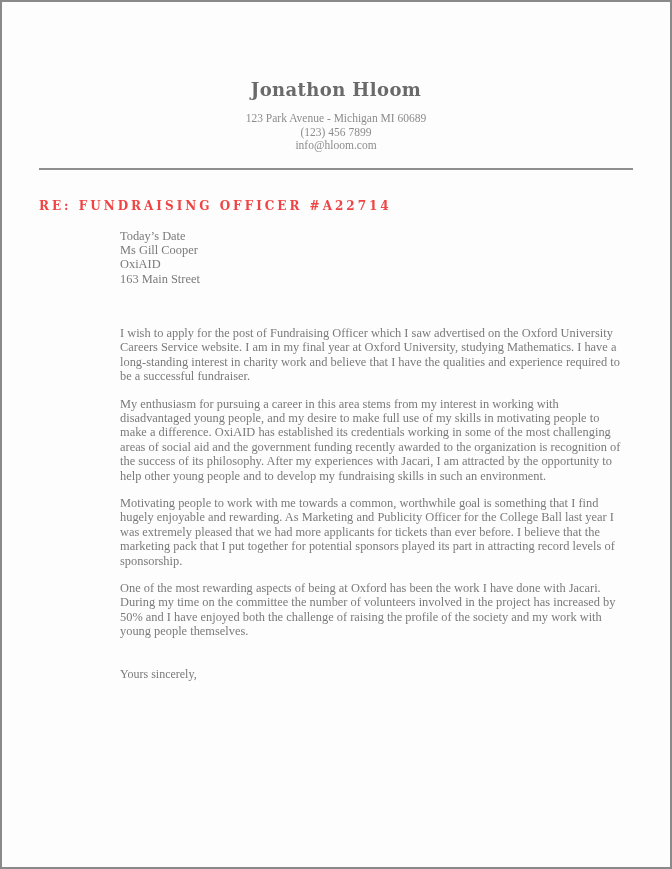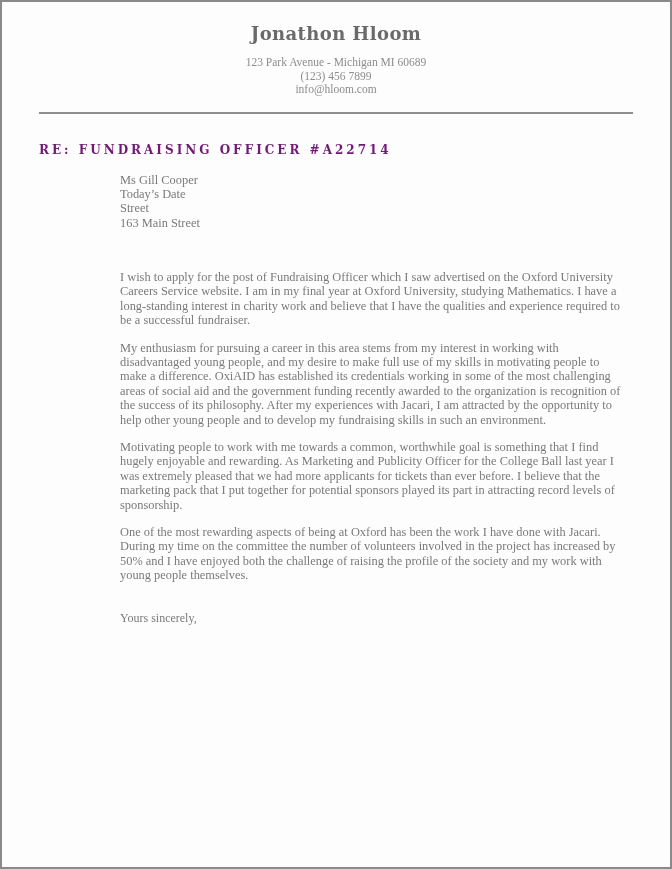--- a/index.html
+++ b/index.html
@@ -12,21 +12,21 @@
     box-sizing: border-box;
     width: 672px;
     height: 869px;
     background: #fdfdfd;
     border: 2px solid #8a8a8a;
     font-family: "Liberation Serif", serif;
     overflow: hidden;
   }
   .letter-header {
     text-align: center;
-    padding-top: 22px;
+    padding-top: 78px;
   }
   .sender-name {
     font-family: "DejaVu Serif", serif;
     font-weight: bold;
     font-size: 18px;
     line-height: 20px;
     color: #6a6a6a;
     letter-spacing: 0.4px;
   }
   .contact-block {
@@ -40,21 +40,21 @@
     background: #8f8f8f;
     margin: 15px 37px 0 37px;
   }
   .subject-line {
     margin: 29px 38px 0 37px;
     font-family: "DejaVu Serif", serif;
     font-weight: bold;
     font-size: 12px;
     line-height: 15px;
     letter-spacing: 3px;
-    color: #701a75;
+    color: #ef4444;
   }
   .recipient-block {
     margin: 15px 38px 0 118px;
     font-size: 12.4px;
     line-height: 14.3px;
     color: #7a7a7a;
   }
   .body-block {
     margin: 40px 37px 0 118px;
     font-size: 12.4px;
@@ -83,23 +83,23 @@
       <div>(123) 456 7899</div>
       <div>info@hloom.com</div>
     </div>
   </div>
 
   <div class="header-divider"></div>
 
   <div class="subject-line">RE: FUNDRAISING OFFICER #A22714</div>
 
   <div class="recipient-block">
+    <div>Today’s Date</div>
     <div>Ms Gill Cooper</div>
-    <div>Today’s Date</div>
-    <div>Street</div>
+    <div>OxiAID</div>
     <div>163 Main Street</div>
   </div>
 
   <div class="body-block">
     <p>I wish to apply for the post of Fundraising Officer which I saw advertised on the Oxford University Careers Service website. I am in my final year at Oxford University, studying Mathematics. I have a long-standing interest in charity work and believe that I have the qualities and experience required to be a successful fundraiser.</p>
     <p>My enthusiasm for pursuing a career in this area stems from my interest in working with disadvantaged young people, and my desire to make full use of my skills in motivating people to make a difference. OxiAID has established its credentials working in some of the most challenging areas of social aid and the government funding recently awarded to the organization is recognition of the success of its philosophy. After my experiences with Jacari, I am attracted by the opportunity to help other young people and to develop my fundraising skills in such an environment.</p>
     <p>Motivating people to work with me towards a common, worthwhile goal is something that I find hugely enjoyable and rewarding. As Marketing and Publicity Officer for the College Ball last year I was extremely pleased that we had more applicants for tickets than ever before. I believe that the marketing pack that I put together for potential sponsors played its part in attracting record levels of sponsorship.</p>
     <p>One of the most rewarding aspects of being at Oxford has been the work I have done with Jacari. During my time on the committee the number of volunteers involved in the project has increased by 50% and I have enjoyed both the challenge of raising the profile of the society and my work with young people themselves.</p>
   </div>
 

